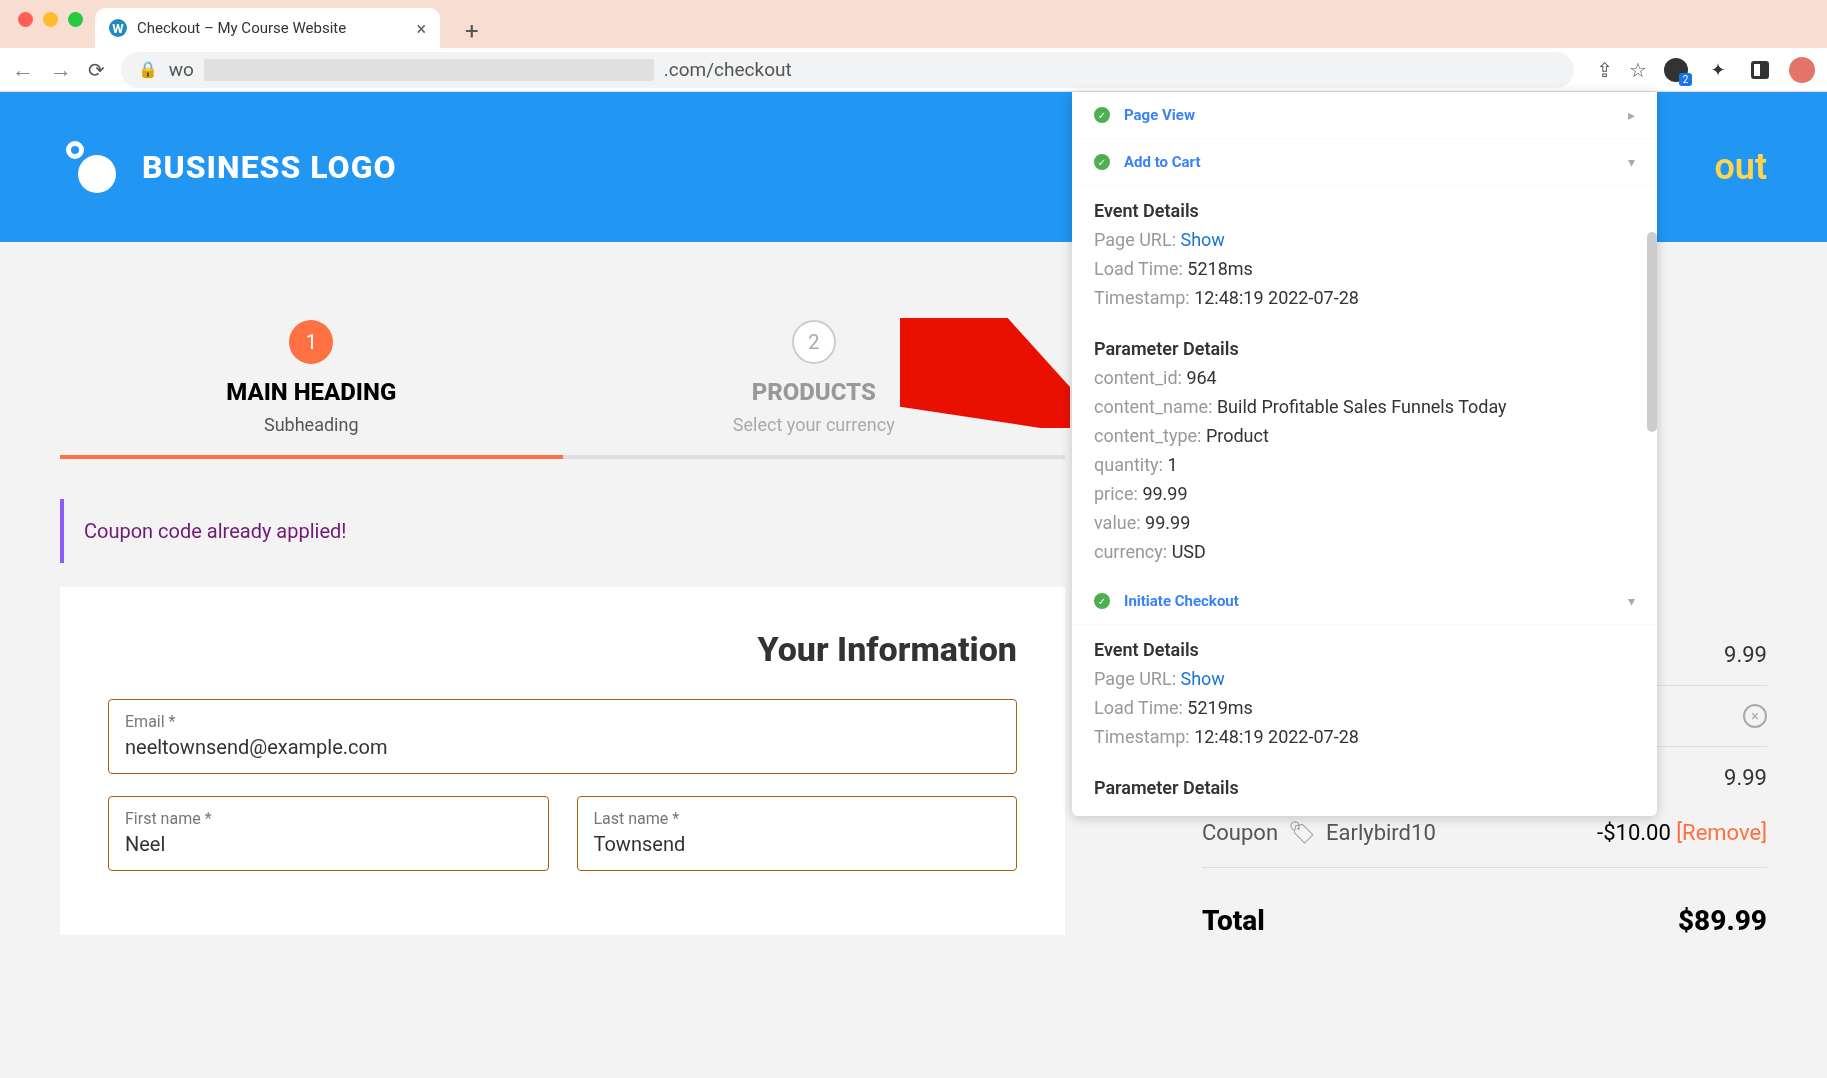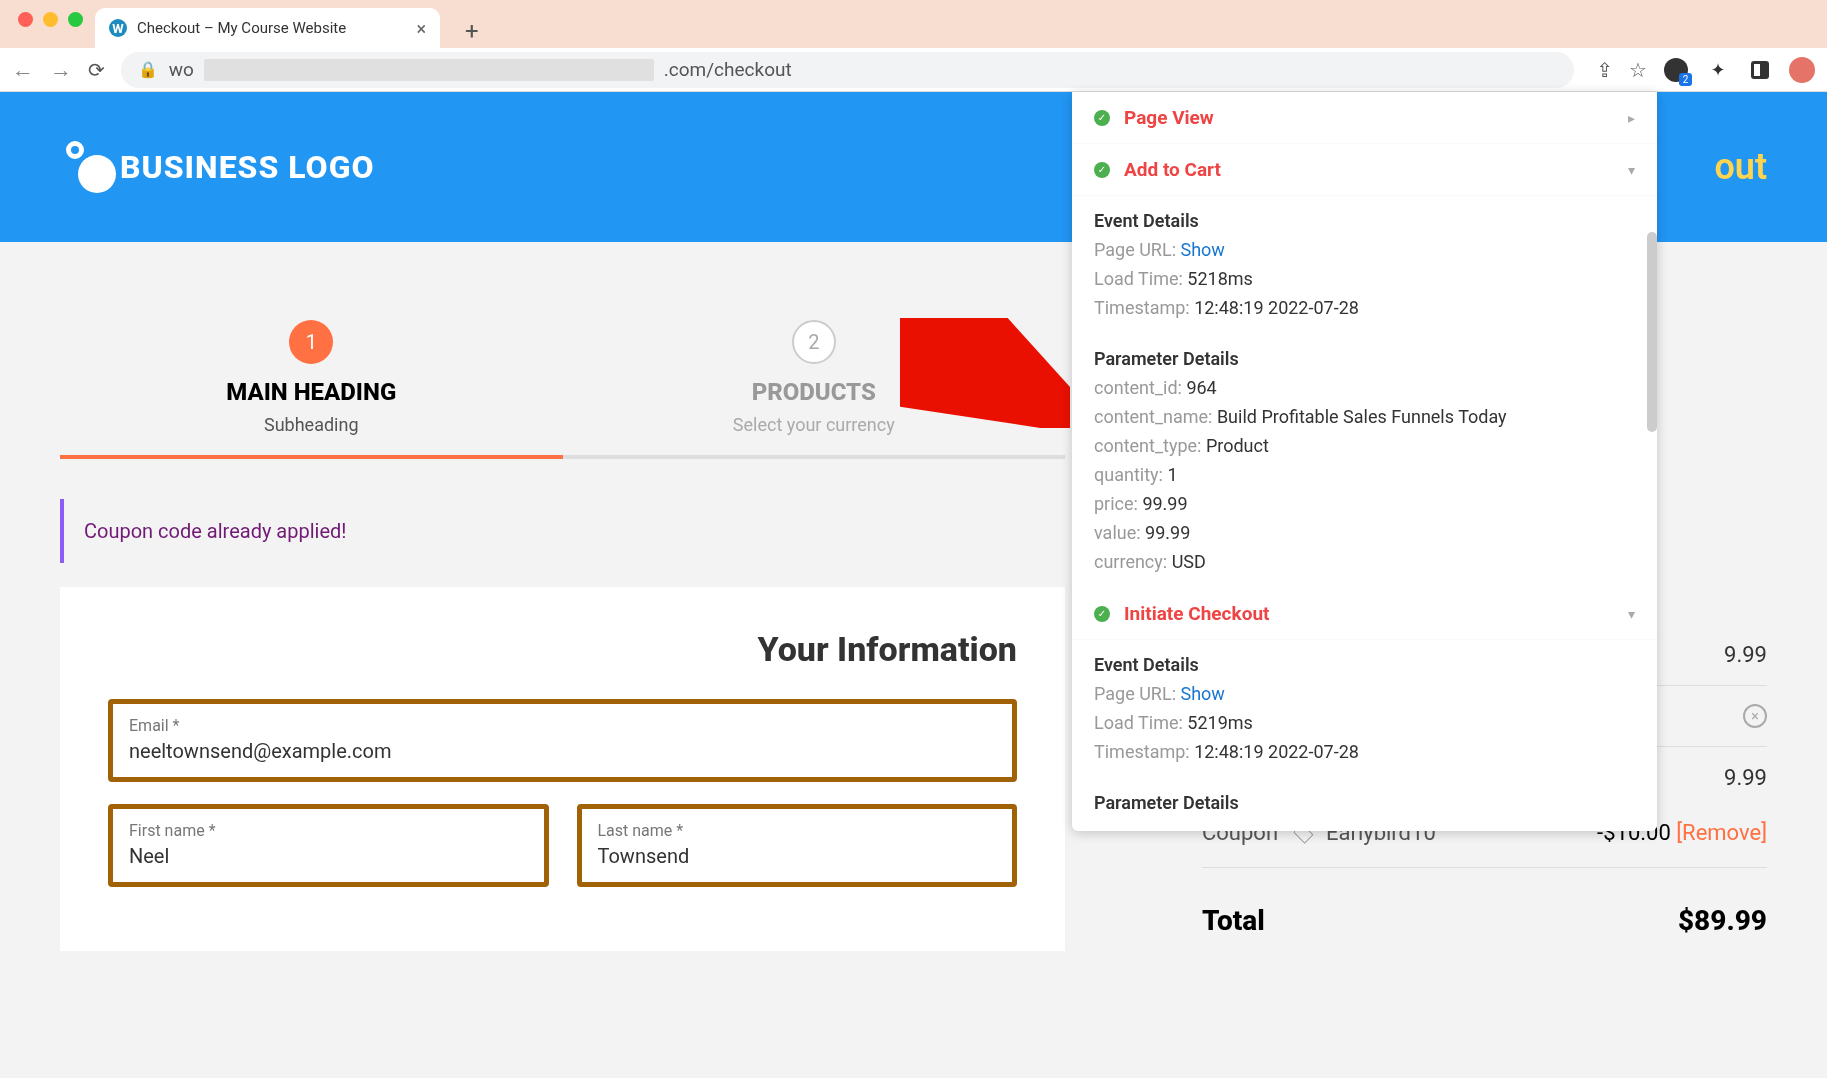--- a/index.html
+++ b/index.html
@@ -33,21 +33,21 @@
     .ext-pixel::after { content: "2"; position:absolute; bottom:-3px; right:-3px; background:#1a73e8; color:#fff; font-size:10px; width:13px; height:13px; border-radius:3px; text-align:center; line-height:13px;}
     .profile { width: 26px; height: 26px; background: #e57368; border-radius:50%; }
     .panel-ico { width:18px; height:18px; border:3px solid #333; border-radius:3px; position:relative; }
     .panel-ico::after { content:""; position:absolute; right:0; top:0; bottom:0; width:6px; background:#333;}
 
     
     .page { position: absolute; top: 92px; left: 0; right: 0; bottom: 0; background: #f3f3f3; overflow: hidden; }
 
     
     .blue-header { background: #2196f3; height: 150px; padding-left: 60px; display: flex; align-items: center; position: relative; }
-    .logo { display: flex; align-items: center; }
+    .logo { display: flex; align-items: center; gap: 22px; }
     .logo-mark { position: relative; width: 60px; height: 60px; }
     .logo-big { position: absolute; width: 38px; height: 38px; background: #fff; border-radius: 50%; bottom: 4px; left: 18px; }
     .logo-small { position: absolute; width: 18px; height: 18px; border: 5px solid #fff; border-radius: 50%; top: 4px; left: 6px; }
     .logo-text { color: #fff; font-size: 32px; font-weight: 800; letter-spacing: 1px; }
     .header-out { position: absolute; right: 60px; color: #ffd54f; font-size: 36px; font-weight: 600; }
 
     
     .main-col { margin: 78px 60px 0 60px; width: 1005px; }
     .steps { display: flex; position: relative; }
     .step { flex: 1; text-align: center; padding-bottom: 20px; }
@@ -61,40 +61,40 @@
     .step-bar { height: 4px; background:#ddd; position: relative; }
     .step-bar-fill { position:absolute; left:0; top:0; height:4px; width: 50%; background:#ff7043; }
 
     
     .notice { margin-top: 40px; border-left: 4px solid #8b5cf6; padding: 20px 20px; font-size: 20px; color:#701a75; }
 
     
     .panel { background:#fff; margin-top: 24px; padding: 42px 48px; }
     .panel-title { font-size: 34px; font-weight: 800; color:#333; margin-bottom: 30px; text-align: right; }
     .field-row { display: flex; gap: 28px; margin-bottom: 22px; }
-    .field { border:5px solid #a16207; border-radius: 4px; padding: 12px 28px 14px 16px; flex:1; }
+    .field { border:1px solid #a16207; border-radius: 4px; padding: 12px 28px 14px 16px; flex:1; }
     .field-label { font-size: 16px; color:#777; margin-bottom: 4px; }
     .field-input { font-size: 20px; color:#333; border:none; outline:none; width:100%; }
 
     
     .summary { position:absolute; right: 60px; top: 532px; width: 565px; }
     .summ-row { display:flex; justify-content:space-between; padding: 18px 0; }
     .summ-val-peek { text-align:right; font-size:22px; color:#333; }
     .remove-btn { width:24px; height:24px; border:2px solid #aaa; border-radius:50%; display:inline-flex; align-items:center; justify-content:center; color:#aaa; font-size:14px; }
     .coupon-row { display:flex; justify-content:space-between; align-items:center; padding: 12px 0 22px 0; border-bottom:1px solid #ddd; font-size:22px; }
     .coupon-name { display:flex; align-items:center; gap:10px; color:#555; }
     .remove-link { color:#ff7043; }
     .total-row { display:flex; justify-content:space-between; padding: 36px 0; font-size:28px; font-weight:800; }
 
     
     .ext-popup { position:absolute; top: 92px; left: 1072px; width: 585px; background:#fff; box-shadow: 0 2px 12px rgba(0,0,0,0.2); border-radius: 0 0 6px 6px; max-height: 756px; overflow:hidden; z-index: 40; color:#555;}
     .ext-popup .scroll { position:absolute; right:0; top:140px; width:10px; height:200px; background:#ccc; border-radius:5px;}
     .ev-row { display:flex; align-items:center; padding: 14px 22px; gap: 14px; border-bottom:1px solid #fafafa;}
     .check { width:16px; height:16px; background:#4caf50; border-radius:50%; display:flex; align-items:center; justify-content:center; color:#fff; font-size:10px; flex-shrink:0;}
-    .ev-name { font-size:19px; font-weight:700; color:#ef4444; flex:1; }
+    .ev-name { font-size:15px; font-weight:700; color:#3b82f6; flex:1; }
     .chev { color:#aaa; font-size:14px; }
     .sect-title { padding: 14px 22px 4px 22px; font-size:18px; color:#333; font-weight:600; }
     .kv { padding: 4px 22px; font-size:18px; }
     .kv .k { color:#999; }
     .kv .v { color:#333; }
     .kv .link { color:#1976d2; }
     .spacer { height: 12px; }
 
     
     .red-arrow { position:absolute; top: 318px; left: 900px; z-index:30; }

